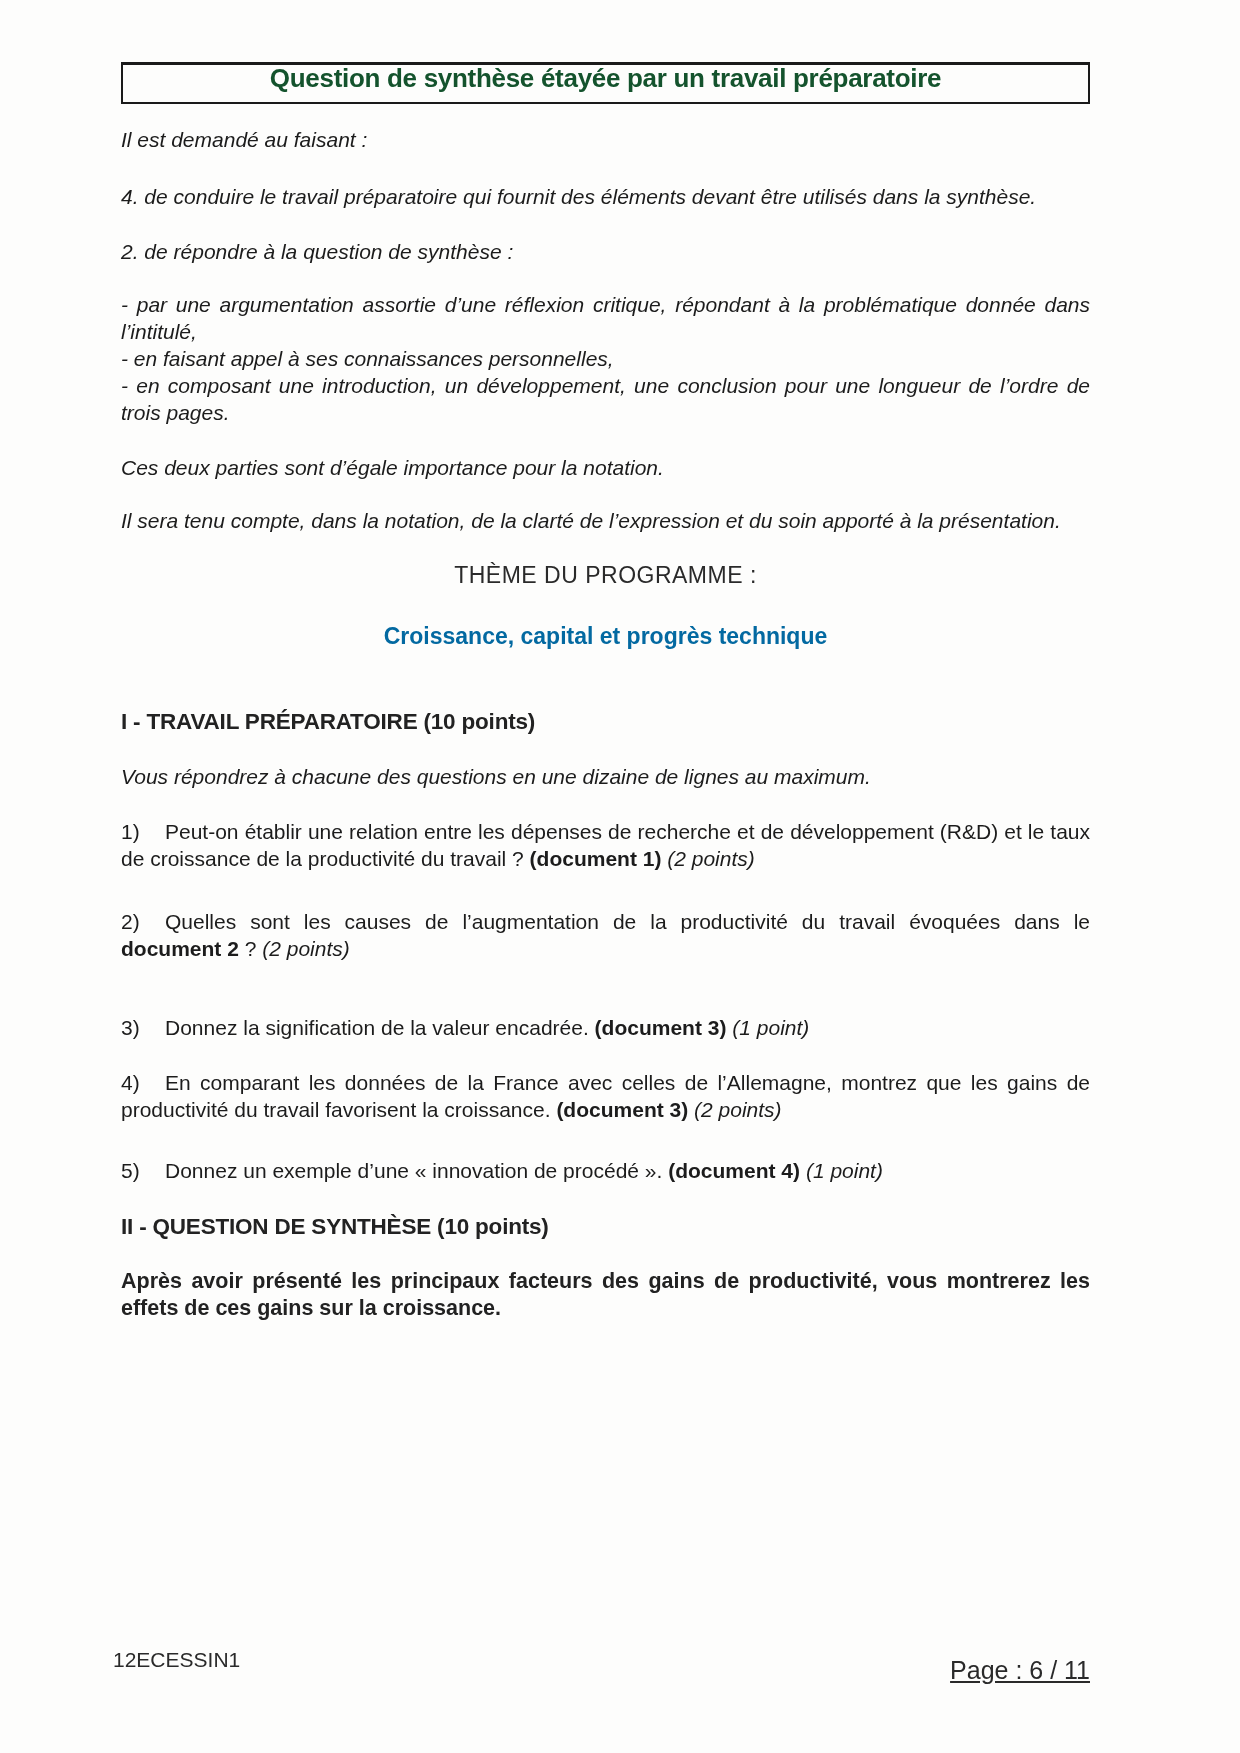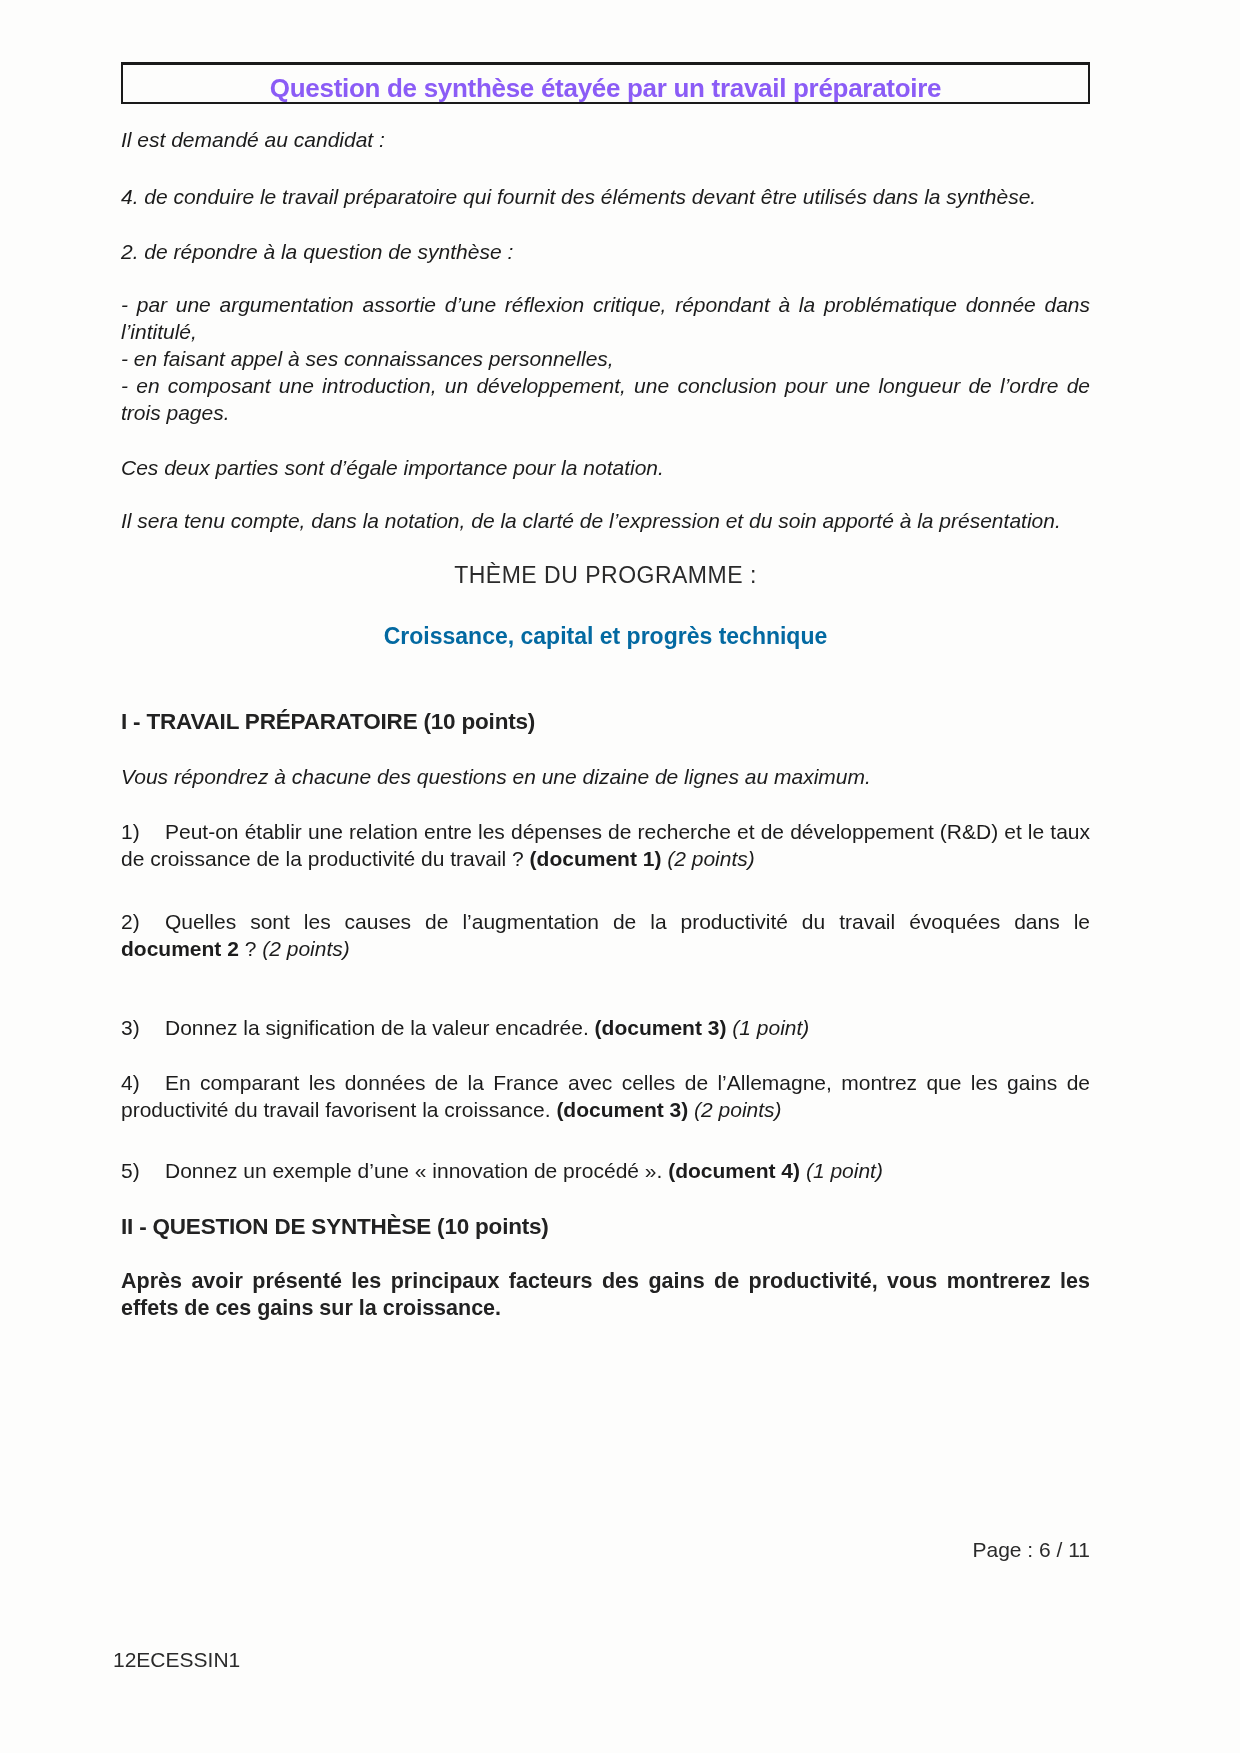--- a/index.html
+++ b/index.html
@@ -18,27 +18,27 @@
     top: 62px;
     width: 969px;
     font-size: 21px;
     line-height: 27px;
   }
   .title-box {
     border: 2px solid #1a1a1a;
     border-top-width: 3px;
     height: 37px;
     display: flex;
-    align-items: flex-end;
+    align-items: flex-start;
     justify-content: center;
     font-weight: 700;
     font-size: 26px;
     letter-spacing: -0.3px;
     margin-bottom: 22px;
-    color: #8b5cf6;
+    color: #14532d;
   }
   .para { margin: 0 0 28px 0; }
   .ital { font-style: italic; }
   .just { text-align: justify; }
   .p1 { margin-bottom: 30px; }
   .p3 { margin-bottom: 26px; }
   .dash-group { margin-bottom: 28px; }
   .p5 { margin-bottom: 26px; }
   .center { text-align: center; }
   .theme-heading {
@@ -73,44 +73,45 @@
   .q6 { margin-bottom: 58px; }
   .synthese-task {
     font-weight: 700;
     text-align: justify;
     font-size: 21.5px;
     color: #222;
   }
   .footer-page {
     position: absolute;
     right: 150px;
-    top: 1538px;
-    font-size: 21px;
+    top: 1656px;
+    font-size: 25px;
     color: #2a2a2a;
+    text-decoration: underline;
   }
   .footer-code {
     position: absolute;
     left: 113px;
     top: 1648px;
     font-size: 21px;
     color: #2a2a2a;
   }
   b { font-weight: 700; }
   i { font-style: italic; }
 </style>
 </head>
 <body>
 
 <div class="page-content">
 
   <div class="title-box">
     <span>Question de synthèse étayée par un travail préparatoire</span>
   </div>
 
-  <div class="para ital p1">Il est demandé au candidat :</div>
+  <div class="para ital p1">Il est demandé au faisant :</div>
 
   <div class="para ital just">4. de conduire le travail préparatoire qui fournit des éléments devant être utilisés dans la synthèse.</div>
 
   <div class="para ital p3">2. de répondre à la question de synthèse :</div>
 
   <div class="dash-group">
     <div class="ital just">- par une argumentation assortie d’une réflexion critique, répondant à la problématique donnée dans l’intitulé,</div>
     <div class="ital just">- en faisant appel à ses connaissances personnelles,</div>
     <div class="ital just">- en composant une introduction, un développement, une conclusion pour une longueur de l’ordre de trois pages.</div>
   </div>

